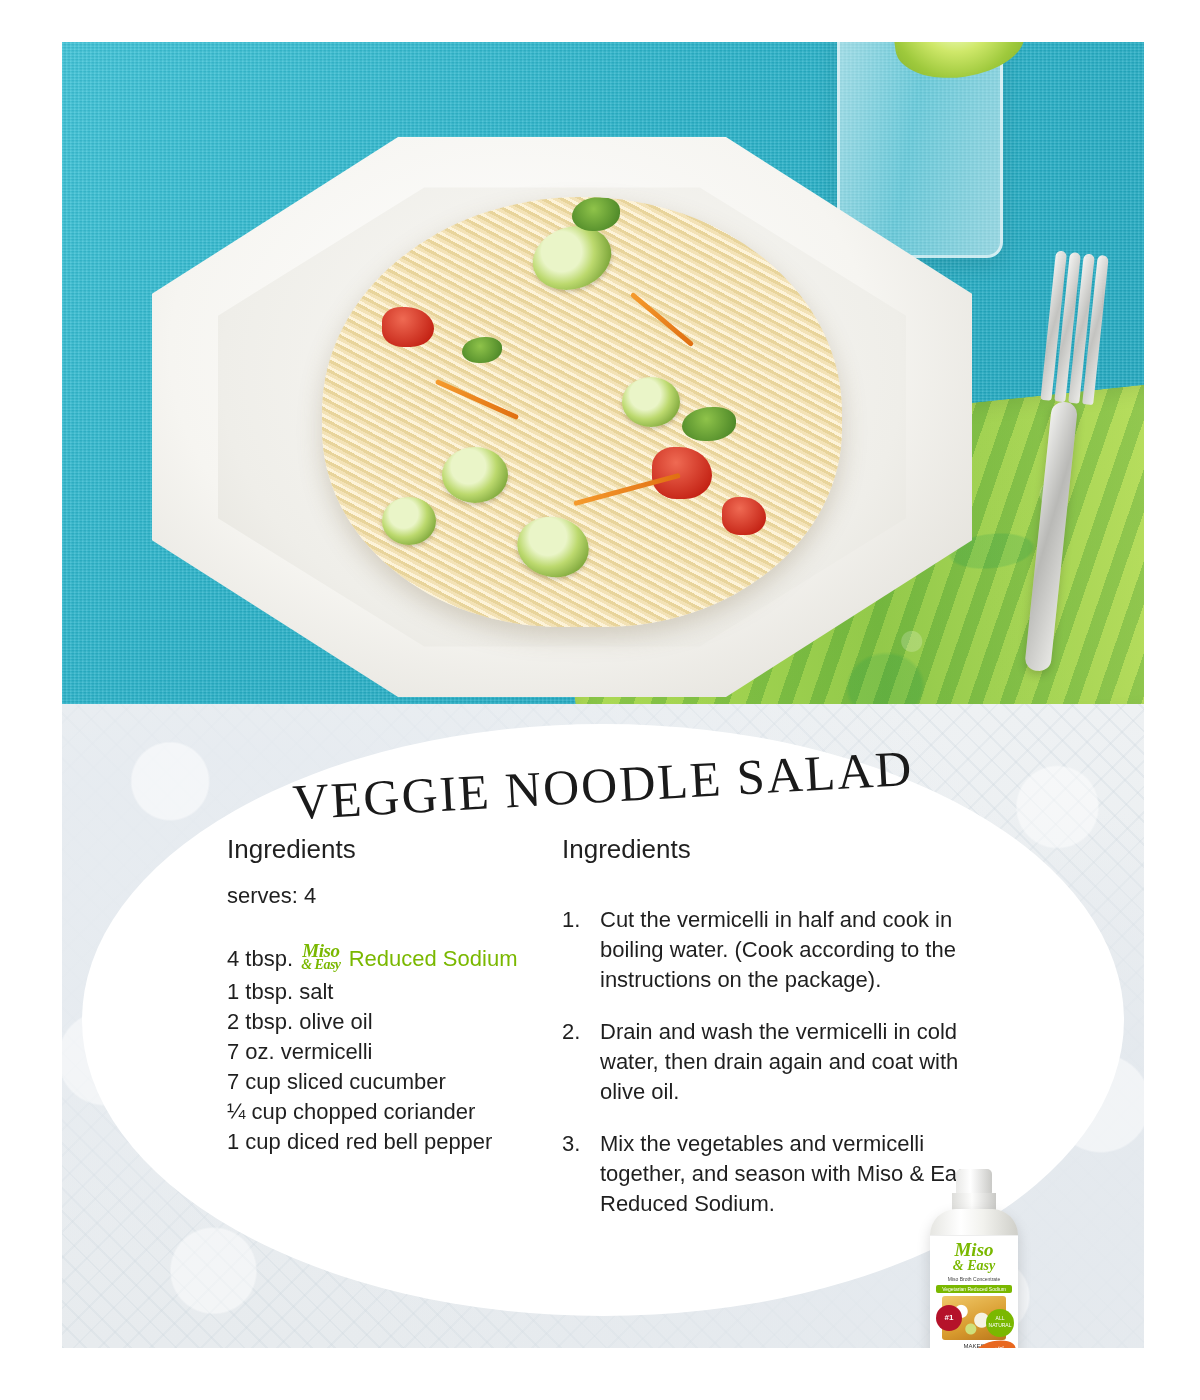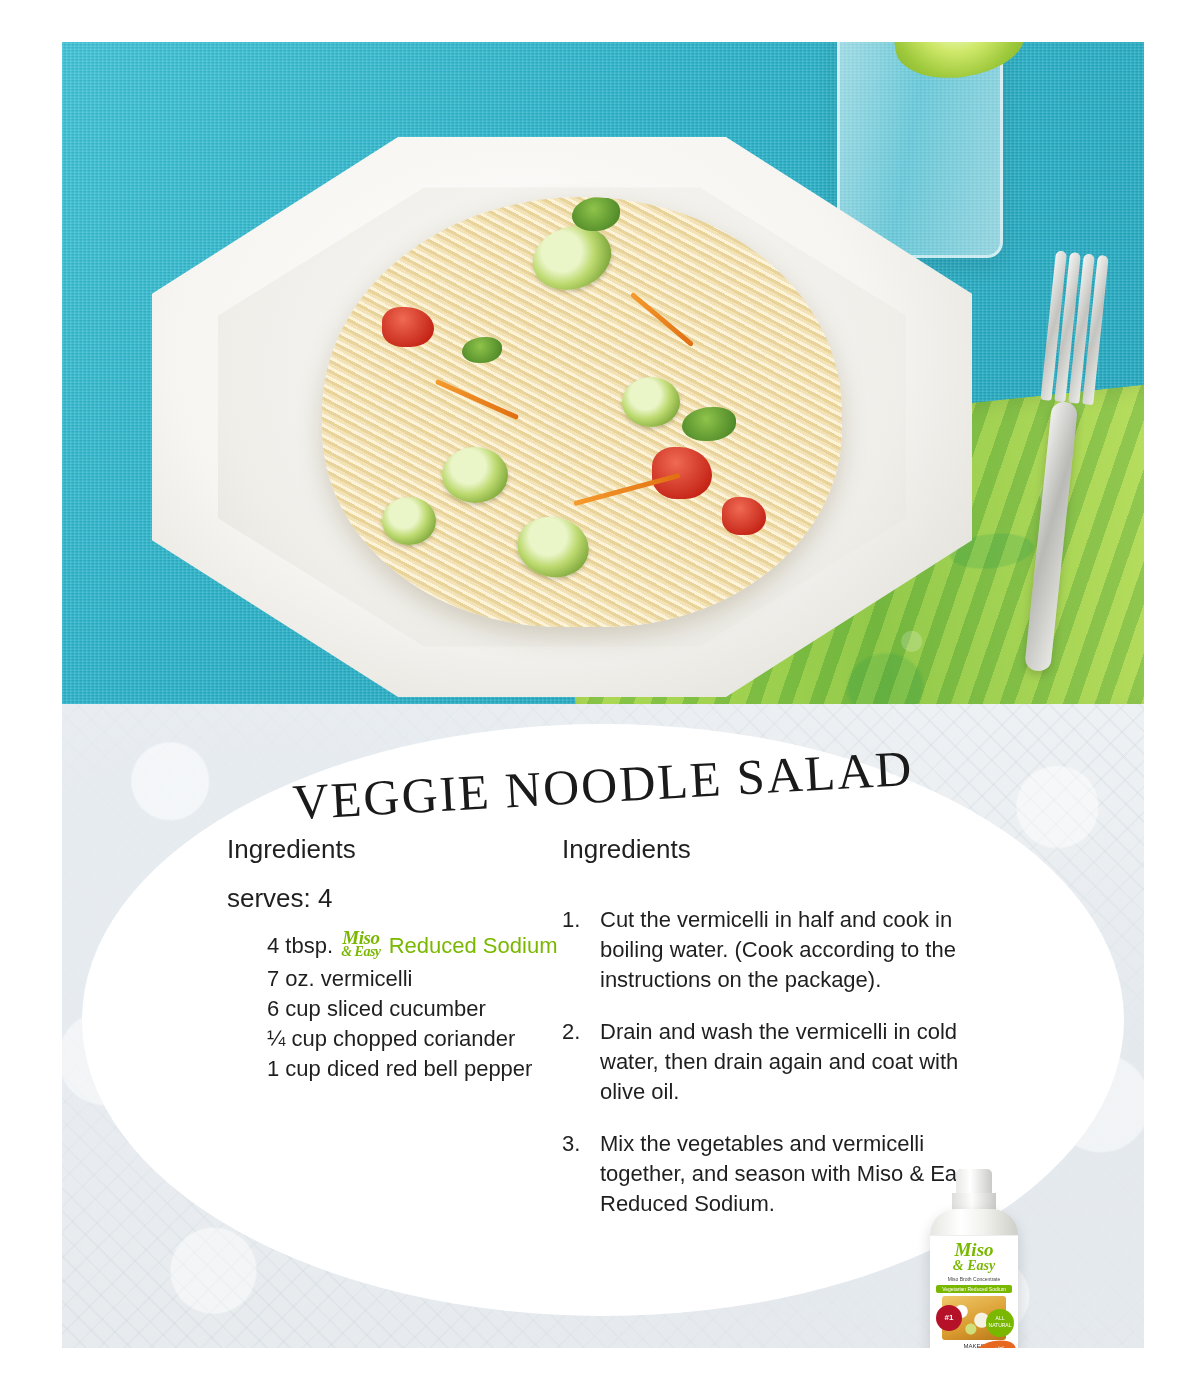--- a/index.html
+++ b/index.html
@@ -248,35 +248,34 @@
     left: 500px;
     top: 0;
     width: 420px;
   }
   .col-head {
     font-size: 26px;
     color: #1f1f1f;
     margin-bottom: 18px;
   }
   .serves {
-    font-size: 26px;
+    font-size: 22px;
     color: #1f1f1f;
-    margin-bottom: 16px;
+    margin-bottom: 34px;
   }
   .ing-list {
     list-style: none;
     margin: 0;
     padding: 0;
   }
   .ing-list li {
     font-size: 22px;
     color: #1f1f1f;
     line-height: 30px;
     white-space: nowrap;
-    margin-left: 40px;
   }
   .miso-inline {
     display: inline-block;
     vertical-align: -3px;
     margin: 0 2px;
   }
   .miso-logo-text {
     display: inline-block;
     font-family: "Liberation Serif", serif;
     font-weight: bold;
@@ -513,22 +512,24 @@
           <li>
             <span>4 tbsp.</span>
             <span class="miso-inline">
               <span class="miso-logo-text">
                 <span>Miso</span>
                 <small>&amp; Easy</small>
               </span>
             </span>
             <span class="green-text">Reduced Sodium</span>
           </li>
+          <li>1 tbsp. salt</li>
+          <li>2 tbsp. olive oil</li>
           <li>7 oz. vermicelli</li>
-          <li>6 cup sliced cucumber</li>
+          <li>7 cup sliced cucumber</li>
           <li>¼ cup chopped coriander</li>
           <li>1 cup diced red bell pepper</li>
         </ul>
       </div>
 
       <div class="col-dir">
         <div class="col-head">Ingredients</div>
         <ol class="dir-list">
           <li>
             <span class="dir-num">1.</span>

